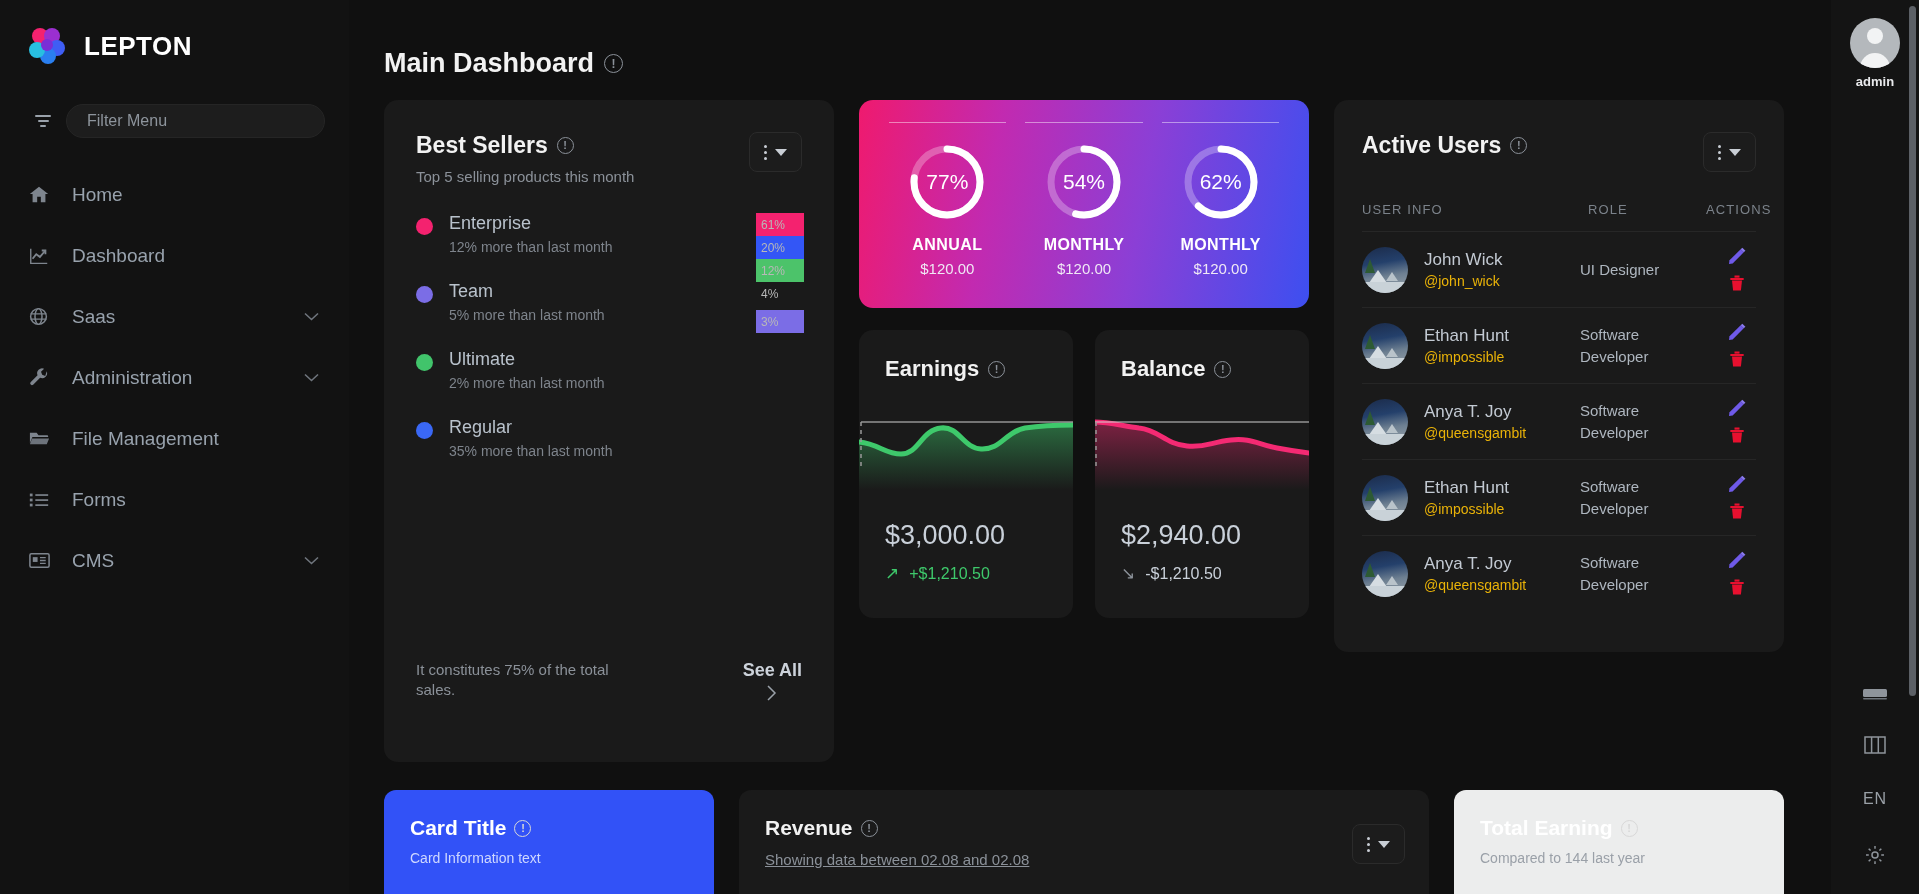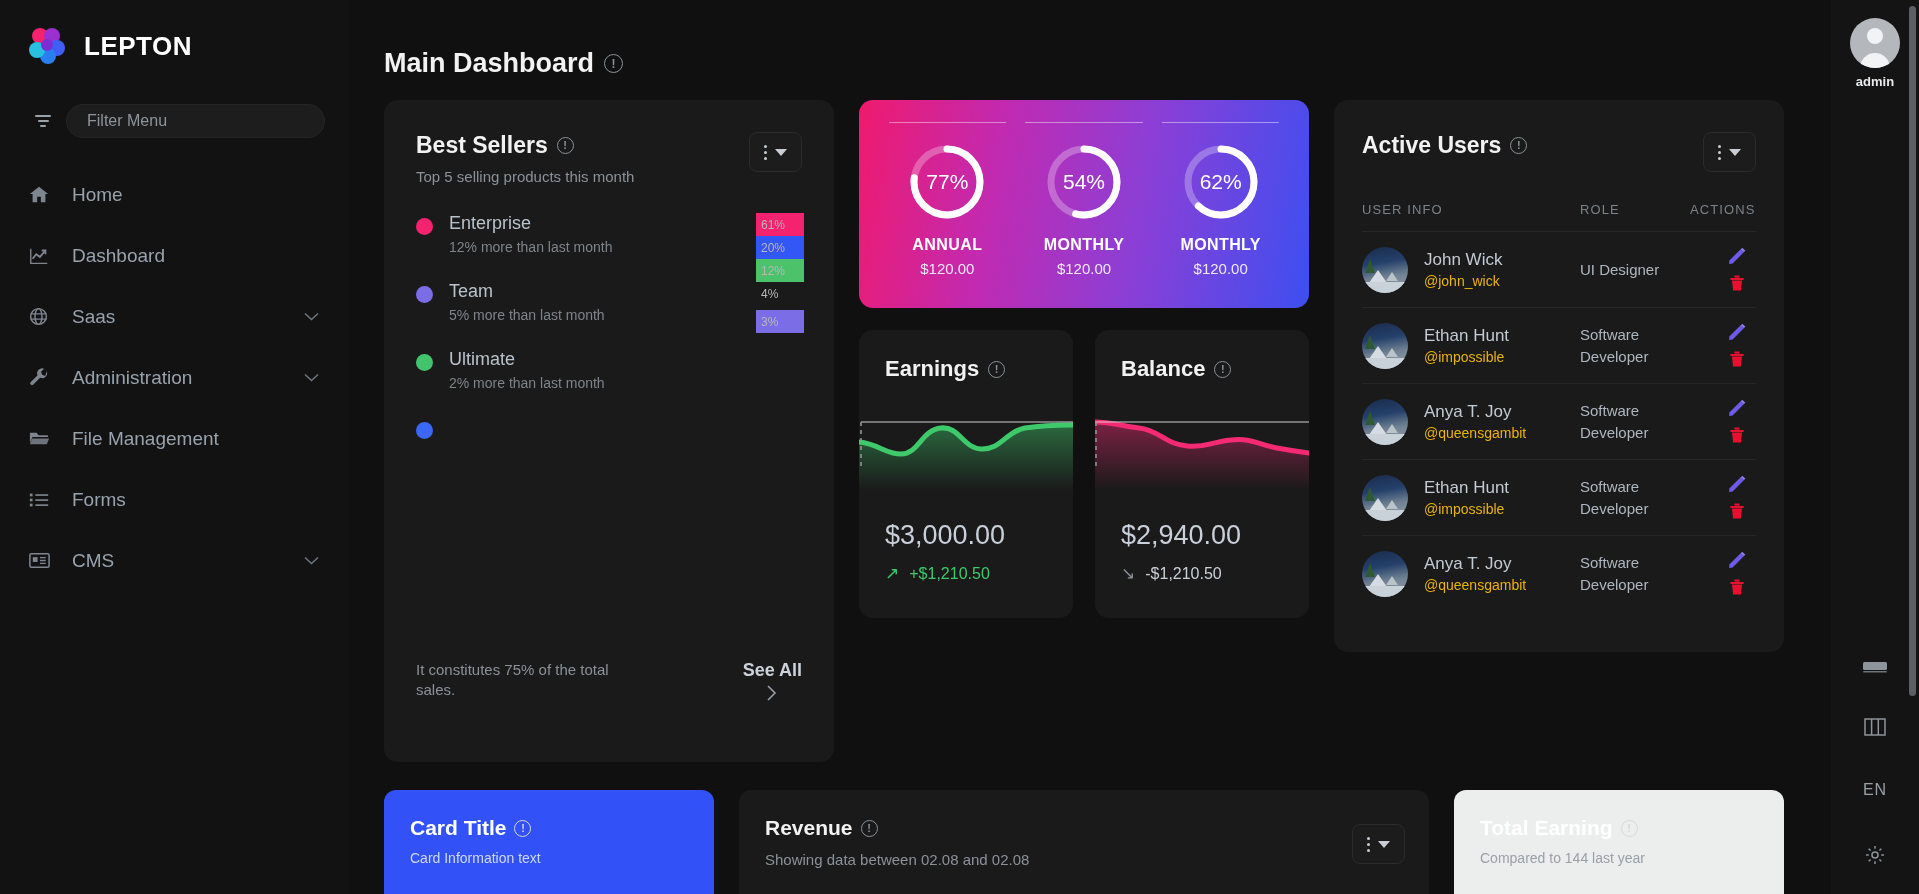--- a/index.html
+++ b/index.html
@@ -111,21 +111,21 @@
   .mini-amount { font-size: 27px; color: #c9d0d9; }
   .mini-change { display: flex; align-items: center; gap: 10px; margin-top: 12px; font-size: 16px; }
   .mini-change .arr { font-size: 17px; }
   .up { color: #3ec96b; }
   .down { color: #c9d0d9; }
   .down .arr { color: #8b9199; }
 
   
   .au-card { width: 450px; height: 552px; padding: 32px 28px 0 28px; position: relative; }
   .au-table { margin-top: 30px; }
-  .au-head { display: flex; color: #7b828a; font-size: 13px; letter-spacing: 1.1px; padding-bottom: 14px; border-bottom: 1px solid #272727; }
+  .au-head { display: flex; color: #7b828a; font-size: 13px; letter-spacing: 1.1px; padding-bottom: 14px; border-bottom: 1px solid #272727; gap: 8px; }
   .col-user { flex: 0 0 218px; }
   .col-role { flex: 0 0 110px; }
   .col-act { flex: 1; text-align: right; padding-right: 10px; }
   .au-row { display: flex; align-items: center; padding: 13px 0; border-bottom: 1px solid #262626; }
   .au-row:last-child { border-bottom: none; }
   .au-user { flex: 0 0 218px; display: flex; align-items: center; gap: 16px; }
   .avatar { width: 46px; height: 46px; border-radius: 50%; flex: 0 0 46px; overflow: hidden; position: relative;
     background: linear-gradient(170deg,#1b2b4a 0%, #24406b 35%, #6d7f91 62%, #9fa8ae 100%); }
   .avatar .peak { position: absolute; left: 7px; bottom: 10px; width: 0; height: 0; border-left: 9px solid transparent; border-right: 9px solid transparent; border-bottom: 13px solid #d6dde2; }
   .avatar .peak2 { position: absolute; right: 10px; bottom: 12px; width: 0; height: 0; border-left: 6px solid transparent; border-right: 6px solid transparent; border-bottom: 9px solid #b9c3ca; }
@@ -137,32 +137,32 @@
   .au-actions { flex: 1; display: flex; flex-direction: column; align-items: flex-end; gap: 5px; padding-right: 8px; }
   .icon-btn { cursor: pointer; display: flex; align-items: center; justify-content: center; width: 22px; height: 22px; }
 
   
   .bottom-row { position: absolute; left: 35px; top: 790px; display: flex; gap: 25px; }
   .blue-card { width: 330px; height: 120px; background: #3252f7; border-radius: 12px; padding: 26px 0 0 26px; }
   .blue-title { color: #fff; font-size: 21px; font-weight: bold; display: flex; align-items: center; gap: 8px; }
   .blue-sub { color: #cfd8ff; font-size: 14px; margin-top: 10px; }
   .rev-card { width: 690px; height: 120px; background: #1a1a1a; border-radius: 12px; padding: 26px 24px 0 26px; display: flex; align-items: flex-start; }
   .rev-title { color: #f2f2f2; font-size: 21px; font-weight: bold; display: flex; align-items: center; gap: 8px; }
-  .rev-sub { color: #8b9199; font-size: 15px; margin-top: 11px; }
+  .rev-sub { color: #8b9199; font-size: 15px; margin-top: 11px; text-decoration: underline; }
   .light-card { width: 330px; height: 120px; background: #eceded; border-radius: 12px; padding: 26px 0 0 26px; }
   .light-title { color: #fff; font-size: 21px; font-weight: bold; display: flex; align-items: center; gap: 8px; }
   .light-sub { color: #9aa0a8; font-size: 14px; margin-top: 10px; }
 
   
   .rail { width: 88px; flex: 0 0 88px; height: 894px; background: #141414; position: relative; }
   .rail-avatar { width: 50px; height: 50px; border-radius: 50%; background: #b4b8bc; margin: 18px auto 0 auto; position: relative; overflow: hidden; }
   .rail-avatar .head { position: absolute; left: 50%; top: 10px; transform: translateX(-50%); width: 16px; height: 16px; border-radius: 50%; background: #f2f3f4; }
   .rail-avatar .body { position: absolute; left: 50%; bottom: -9px; transform: translateX(-50%); width: 30px; height: 24px; border-radius: 15px 15px 0 0; background: #f2f3f4; }
   .rail-name { text-align: center; color: #e9eaec; font-size: 13px; font-weight: bold; margin-top: 6px; }
-  .rail-bottom { position: absolute; left: 0; right: 0; bottom: 28px; display: flex; flex-direction: column; align-items: center; gap: 45px; }
+  .rail-bottom { position: absolute; left: 0; right: 0; bottom: 28px; display: flex; flex-direction: column; align-items: center; gap: 36px; }
   .rail-ico { color: #8e949b; display: flex; align-items: center; justify-content: center; cursor: pointer; }
   .rail-lang { color: #9aa0a7; font-size: 16px; letter-spacing: 1px; cursor: pointer; }
 
   .scrollbar { position: absolute; right: 3px; top: 6px; width: 7px; height: 690px; }
   .scrollbar .thumb { width: 7px; height: 690px; border-radius: 4px; background: #5c6066; }
 </style>
 </head>
 <body>
 
 <div class="app">
@@ -323,20 +323,24 @@
           </div>
           <div class="bs-row">
             <span class="bs-dot" style="background:#41c46b"></span>
             <span>
               <span class="bs-name">Ultimate</span>
               <div class="bs-delta">2% more than last month</div>
             </span>
           </div>
           <div class="bs-row">
             <span class="bs-dot" style="background:#3a68f5"></span>
+            <span>
+              <span class="bs-name">Regular</span>
+              <div class="bs-delta">35% more than last month</div>
+            </span>
           </div>
 
           <div class="bs-bars">
             <div class="bs-bar" style="background:#f4226f">61%</div>
             <div class="bs-bar" style="background:#3356f6">20%</div>
             <div class="bs-bar" style="background:#4cc36a">12%</div>
             <div class="bs-bar" style="background:transparent">4%</div>
             <div class="bs-gap"></div>
             <div class="bs-bar" style="background:#7b6de6">3%</div>
           </div>

